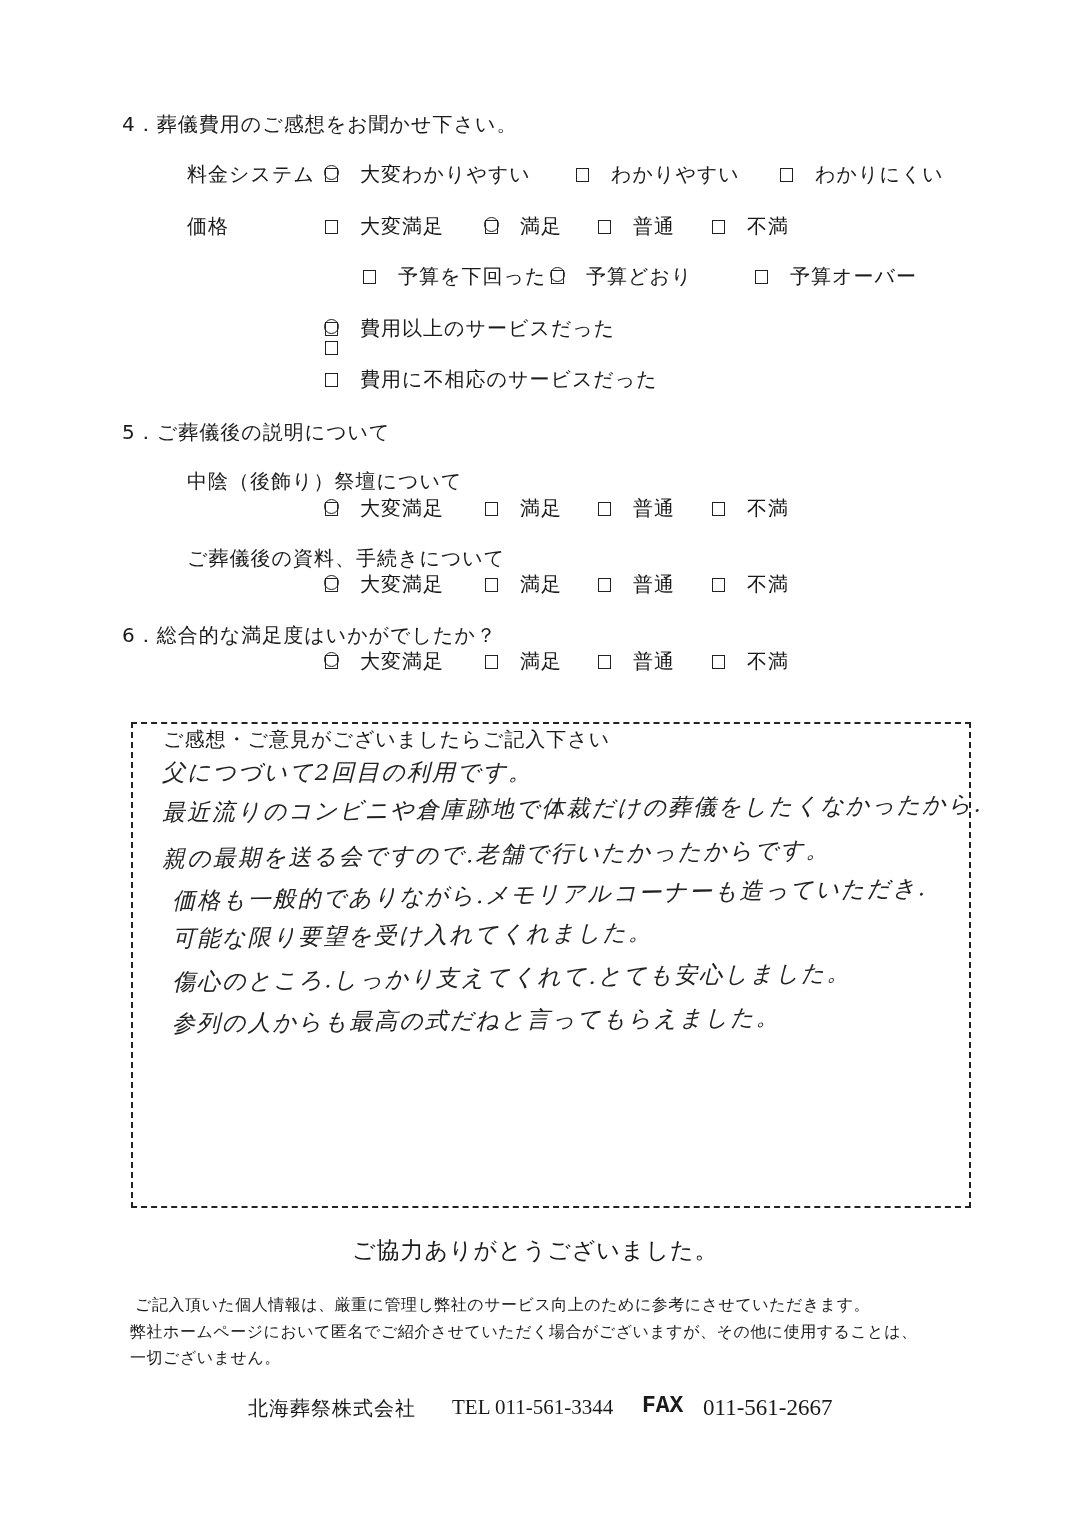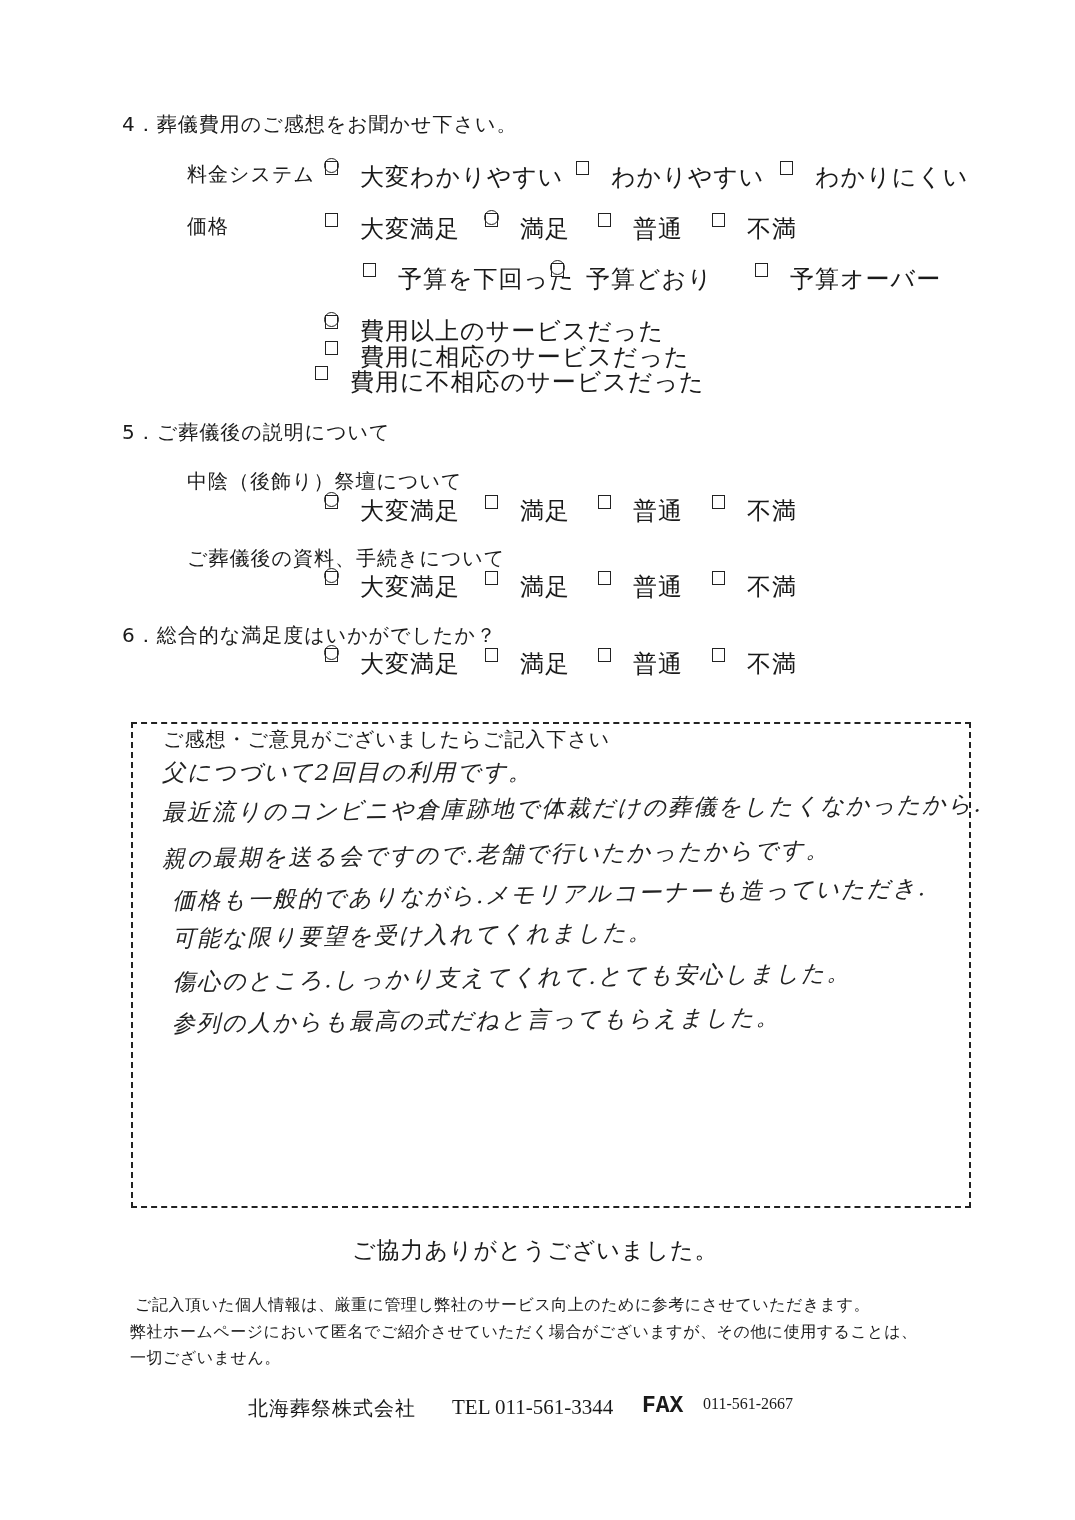--- a/index.html
+++ b/index.html
@@ -4,21 +4,21 @@
   <style>
     html, body { margin: 0; padding: 0; background: #ffffff; }
     body {
       width: 1075px; height: 1520px; position: relative; overflow: hidden;
       font-family: "DejaVu Sans", "Liberation Sans", sans-serif;
       color: #1a1a1a;
     }
     .abs { position: absolute; white-space: nowrap; }
     .q-title { font-size: 20px; letter-spacing: 1px; }
     .label { font-size: 20px; letter-spacing: 1px; margin-left: 24px; }
-    .opt { position: absolute; display: flex; font-size: 24px; letter-spacing: 1px; white-space: nowrap; }
+    .opt { position: absolute; display: flex; align-items: center; font-size: 20px; letter-spacing: 1px; white-space: nowrap; }
     .box {
       display: inline-block; width: 13px; height: 14px; border: 1.5px solid #222;
       position: relative; margin-right: 22px; box-sizing: border-box; background: #fff;
     }
     .box.checked::after {
       content: ""; position: absolute; left: -2px; top: -4px; width: 15px; height: 15px;
       border: 1.6px solid #222; border-radius: 50%; box-sizing: border-box;
     }
     .comment-box {
       position: absolute; left: 131px; top: 722px; width: 840px; height: 486px;
@@ -84,23 +84,22 @@
   <span class="box"></span>
   <span>予算オーバー</span>
 </div>
 
 <div class="opt" style="left:325px; top:315px;">
   <span class="box checked"></span>
   <span>費用以上のサービスだった</span>
 </div>
 <div class="opt" style="left:325px; top:341px;">
   <span class="box"></span>
-  <span>費用に相応のサービスだった</span>
 </div>
-<div class="opt" style="left:315px; top:366px;">
+<div class="opt" style="left:325px; top:366px;">
   <span class="box"></span>
   <span>費用に不相応のサービスだった</span>
 </div>
 
 <div class="abs q-title" style="left:122px; top:419px;">5．ご葬儀後の説明について</div>
 
 <div class="abs label" style="left:163px; top:468px;">中陰（後飾り）祭壇について</div>
 <div class="opt" style="left:325px; top:495px;">
   <span class="box checked"></span>
   <span>大変満足</span>
@@ -166,13 +165,13 @@
 
 <div class="abs thanks" style="left:352px; top:1235px;">ご協力ありがとうございました。</div>
 
 <div class="abs note" style="left:135px; top:1295px;">ご記入頂いた個人情報は、厳重に管理し弊社のサービス向上のために参考にさせていただきます。</div>
 <div class="abs note" style="left:130px; top:1322px;">弊社ホームページにおいて匿名でご紹介させていただく場合がございますが、その他に使用することは、</div>
 <div class="abs note" style="left:130px; top:1348px;">一切ございません。</div>
 
 <div class="abs footer-company" style="left:248px; top:1395px;">北海葬祭株式会社</div>
 <div class="abs footer-tel" style="left:452px; top:1395px;">TEL 011-561-3344</div>
 <div class="abs footer-fax-label" style="left:642px; top:1393px;">FAX</div>
-<div class="abs footer-tel" style="left:703px; top:1395px; font-size:16px;">011-561-2667</div>
+<div class="abs footer-tel" style="left:703px; top:1395px; font-size:23px;">011-561-2667</div>
 
 </body></html>

